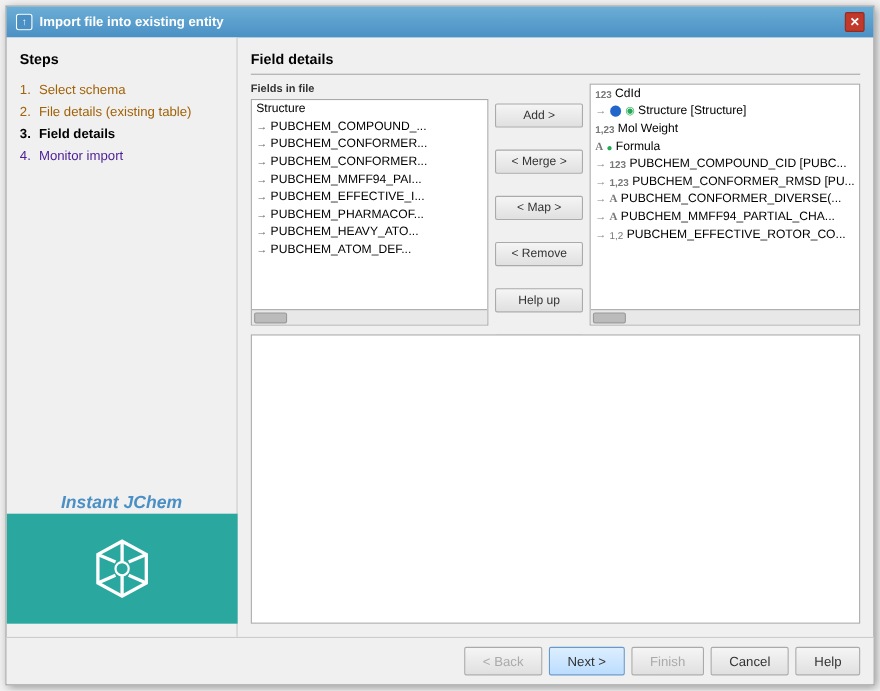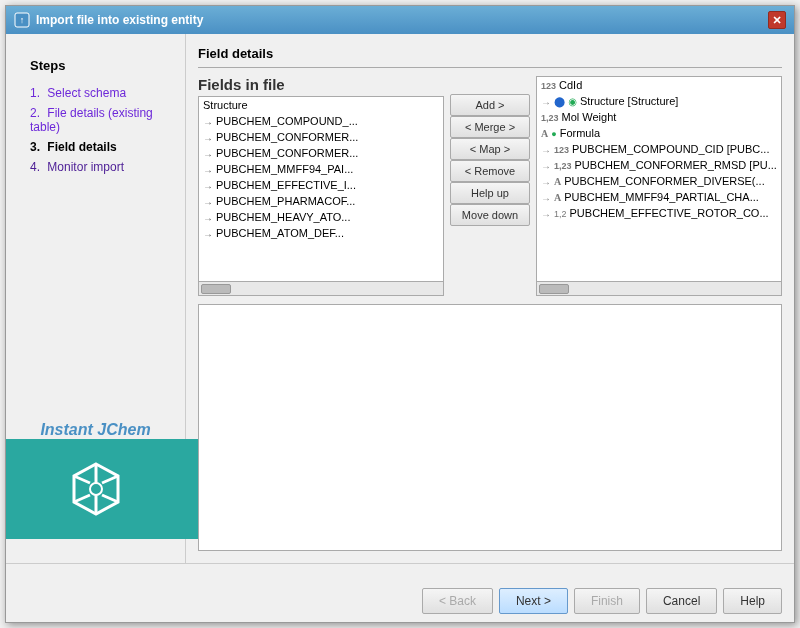--- a/index.html
+++ b/index.html
@@ -55,23 +55,23 @@
       justify-content: center;
       cursor: pointer;
       font-weight: bold;
     }
     .content-area {
       display: flex;
       flex: 1;
       overflow: hidden;
     }
     .sidebar {
-      width: 180px;
+      width: 210px;
       background: #f0f0f0;
-      padding: 24px;
+      padding: 12px;
       border-right: 1px solid #ccc;
       display: flex;
       flex-direction: column;
     }
     .sidebar-title {
       font-weight: bold;
       font-size: 13px;
       margin-bottom: 10px;
     }
     .steps-list {
@@ -81,21 +81,21 @@
     .steps-list li {
       padding: 3px 0;
       font-size: 12px;
       color: #4c1d95;
     }
     .steps-list li.active {
       font-weight: bold;
       color: #000;
     }
     .steps-list li.completed {
-      color: #6d28d9;
+      color: #a16207;
     }
     .step-number {
       margin-right: 4px;
     }
     .sidebar-logo-area {
       margin-top: auto;
       display: flex;
       flex-direction: column;
       align-items: center;
     }
@@ -139,21 +139,21 @@
       gap: 6px;
       flex: 0 0 auto;
       height: 220px;
     }
     .field-panel {
       display: flex;
       flex-direction: column;
       flex: 1;
     }
     .field-panel-title {
-      font-size: 15px;
+      font-size: 10px;
       font-weight: bold;
       margin-bottom: 3px;
       color: #333;
     }
     .field-list-container {
       border: 1px solid #aaa;
       background: white;
       flex: 1;
       overflow: hidden;
       display: flex;
@@ -189,21 +189,21 @@
       width: 30px;
       height: 10px;
       background: #bbb;
       border: 1px solid #999;
       border-radius: 2px;
     }
     .buttons-col {
       display: flex;
       flex-direction: column;
       justify-content: flex-start;
-      gap: 0;
+      gap: 20px;
       padding-top: 18px;
       width: 80px;
       flex-shrink: 0;
     }
     .btn {
       padding: 4px 8px;
       font-size: 11px;
       background: linear-gradient(to bottom, #f5f5f5, #e0e0e0);
       border: 1px solid #aaa;
       border-radius: 2px;
@@ -231,21 +231,20 @@
       gap: 6px;
     }
     .bottom-btn {
       padding: 5px 16px;
       font-size: 12px;
       background: linear-gradient(to bottom, #f5f5f5, #e0e0e0);
       border: 1px solid #aaa;
       border-radius: 2px;
       cursor: pointer;
       color: #333;
-      margin-top: 16px;
     }
     .bottom-btn.primary {
       background: linear-gradient(to bottom, #ddeeff, #bbddff);
       border-color: #6699cc;
     }
     .bottom-btn:disabled {
       color: #aaa;
     }
     .db-item-arrow {
       color: #888;

